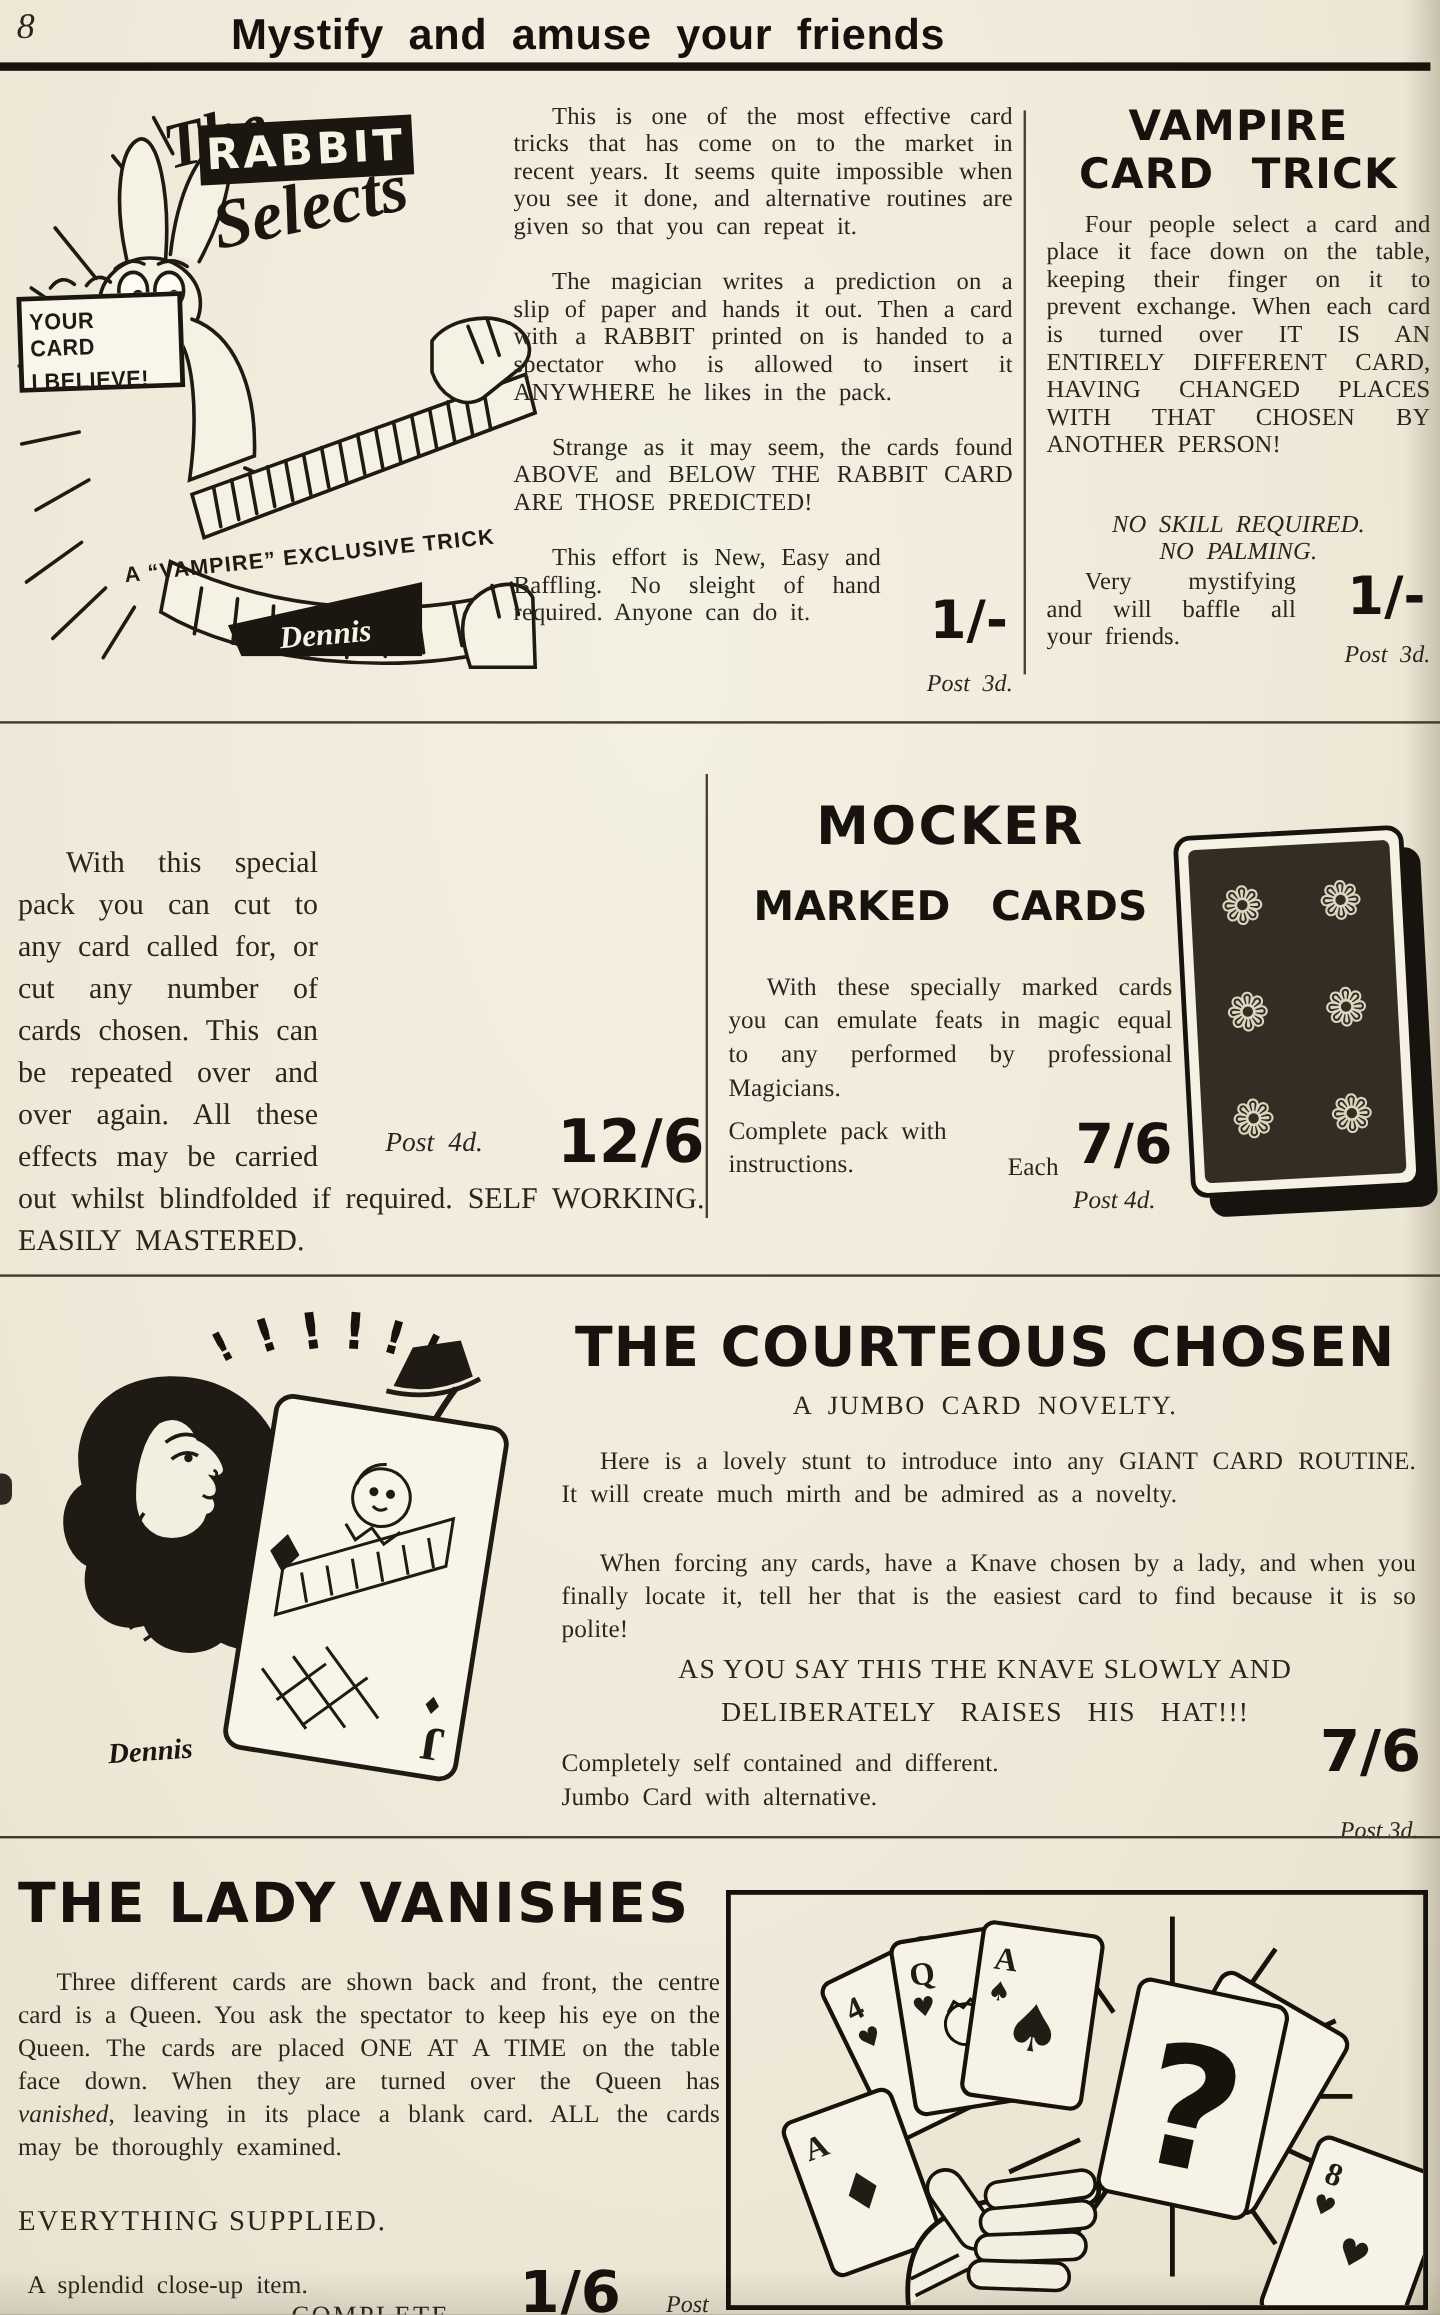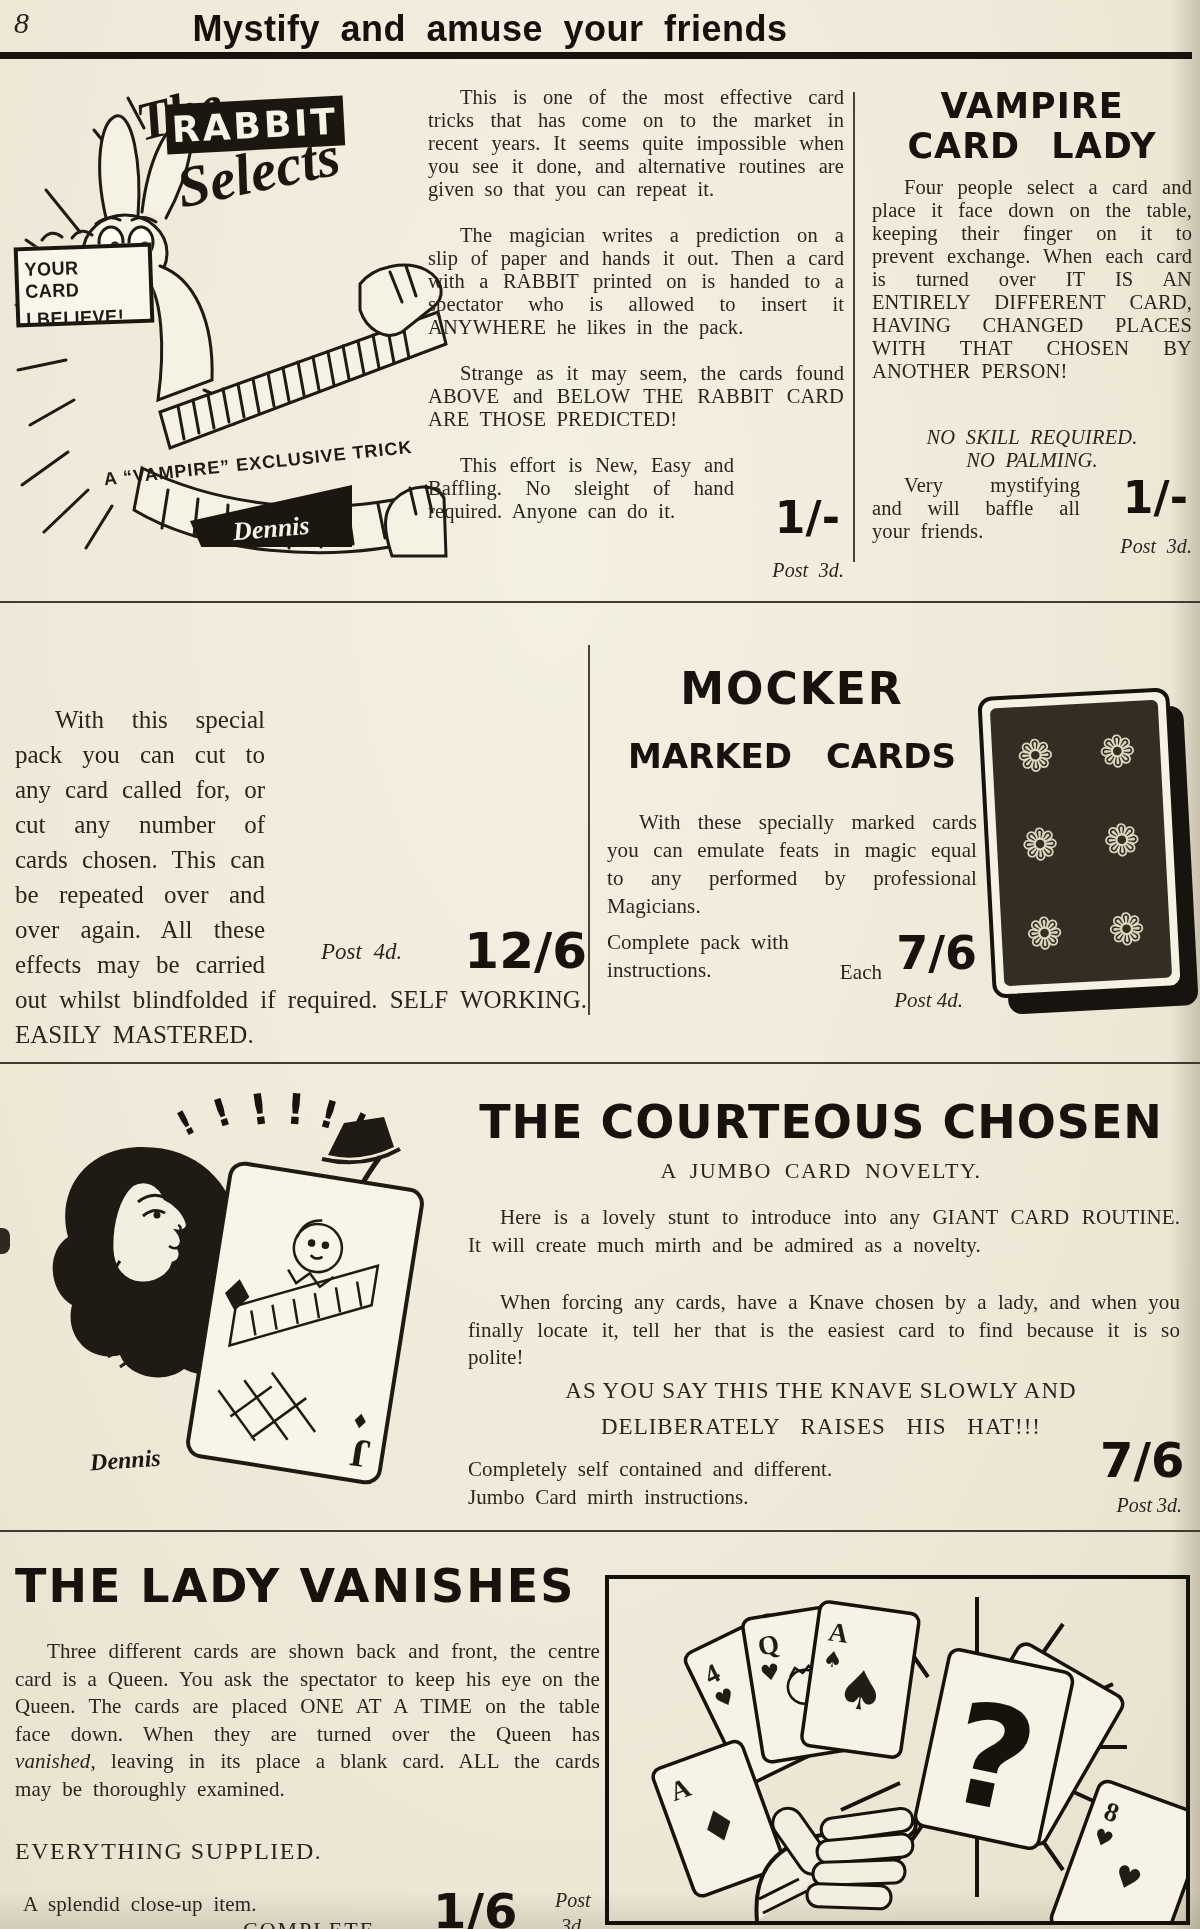--- a/index.html
+++ b/index.html
@@ -8,21 +8,21 @@
     color:#2a2519;font-family:"Liberation Serif",serif;
     background:
       linear-gradient(to left, rgba(110,98,76,.28), rgba(110,98,76,0) 2.5%),
       linear-gradient(to top, rgba(110,98,76,.18), rgba(110,98,76,0) 2%),
       radial-gradient(ellipse at 46% 28%, #f4f0e2 0%, #efe9d9 55%, #e7e1cd 100%);}
   .abs{position:absolute;}
   .heavy{font-family:"DejaVu Sans",sans-serif;font-weight:bold;color:#17120d;}
   .p-body{font-size:20.5px;line-height:23px;word-spacing:.26em;letter-spacing:.1px;color:#2b261d;}
   .just{text-align:justify;}
   .ind{text-indent:32px;}
-  .posti{font-style:italic;font-size:20px;white-space:nowrap;color:#2b261d;}
+  .posti{font-style:italic;font-size:20px;white-space:nowrap;color:#2b261d;margin-top:21px;}
   .rule-h{position:absolute;background:#413a2e;height:2px;}
   .rule-v{position:absolute;background:#4a4234;width:2px;}
   .center{text-align:center;}
   .price-float{float:right;position:relative;}
   .price-lg{position:absolute;right:4px;top:0;font-size:44px;line-height:44px;}
   .post-abs{position:absolute;right:0;bottom:0;}
   .sign-line{font-family:"Liberation Sans",sans-serif;font-weight:bold;font-size:19px;
     letter-spacing:.5px;color:#1f1a14;transform:scaleX(.95);transform-origin:left;}
   .illo-caption{font-family:"Liberation Sans",sans-serif;font-weight:bold;font-size:18px;
     letter-spacing:1px;color:#1f1a14;}
@@ -156,21 +156,21 @@
         <span class="price-lg heavy">1/-</span>
         <span class="posti post-abs">Post 3d.</span>
       </span><span>This effort is New, Easy and Baffling.  No sleight of hand required.  Anyone can do it.</span>
     </p>
   </div>
 
   <div class="rule-v" style="left:853px;top:92px;height:470px;"></div>
 
   <div class="abs" style="left:872px;top:86px;width:320px;">
     <div class="heavy center" style="font-size:35px;line-height:40px;letter-spacing:1px;">VAMPIRE</div>
-    <div class="heavy center" style="font-size:35px;line-height:40px;letter-spacing:1px;word-spacing:18px;">CARD LADY</div>
+    <div class="heavy center" style="font-size:35px;line-height:40px;letter-spacing:1px;word-spacing:18px;">CARD TRICK</div>
     <p class="p-body just ind" style="margin-top:10px;min-height:250px;">Four people select a card and place it face down on the table, keeping their finger on it to prevent exchange. When each card is turned over IT IS AN ENTIRELY DIFFERENT CARD, HAVING CHANGED PLACES WITH THAT CHOSEN BY ANOTHER PERSON!</p>
     <div class="p-body center" style="font-style:italic;">NO SKILL REQUIRED.</div>
     <div class="p-body center" style="font-style:italic;">NO PALMING.</div>
     <p class="p-body just ind" style="margin-top:2px;min-height:60px;">
       <span class="price-float" style="width:112px;height:82px;margin-top:2px;">
         <span class="price-lg heavy">1/-</span>
         <span class="posti post-abs">Post 3d.</span>
       </span><span>Very mystifying and will baffle all your friends.</span>
     </p>
   </div>
@@ -270,21 +270,21 @@
   </div>
 
   <div class="abs" style="left:460px;top:1098px;width:722px;">
     <div class="heavy center" style="font-size:46px;line-height:48px;letter-spacing:1px;">THE COURTEOUS CHOSEN</div>
     <div class="center" style="margin-top:12px;font-size:22px;letter-spacing:1.5px;word-spacing:6px;color:#2b261d;">A JUMBO CARD NOVELTY.</div>
     <p class="p-body just ind" style="margin:20px 2px 0 8px;min-height:83px;font-size:21px;line-height:27.5px;">Here is a lovely stunt to introduce into any GIANT CARD ROUTINE.  It will create much mirth and be admired as a novelty.</p>
     <p class="p-body just ind" style="margin:2px 2px 0 8px;min-height:83px;font-size:21px;line-height:27.5px;">When forcing any cards, have a Knave chosen by a lady, and when you finally locate it, tell her that is the easiest card to find because it is so polite!</p>
     <div class="shout" style="margin-top:6px;">AS YOU SAY THIS THE KNAVE SLOWLY AND</div>
     <div class="shout" style="margin-top:10px;word-spacing:14px;">DELIBERATELY RAISES HIS HAT!!!</div>
     <div class="p-body" style="margin:16px 0 0 8px;font-size:21px;line-height:27.5px;">Completely self contained and different.</div>
-    <div class="p-body" style="margin:0 0 0 8px;font-size:21px;line-height:27.5px;">Jumbo Card mirth instructions.</div>
+    <div class="p-body" style="margin:0 0 0 8px;font-size:21px;line-height:27.5px;">Jumbo Card with alternative.</div>
   </div>
   <div class="abs heavy" style="left:1100px;top:1432px;font-size:48px;">7/6</div>
   <div class="abs posti" style="left:1080px;top:1494px;width:102px;text-align:right;">Post 3d.</div>
 
   <div class="rule-h" style="left:0;top:1530px;width:1200px;"></div>
 
   <div class="abs" style="left:15px;top:1562px;width:585px;">
     <div class="heavy" style="font-size:46px;line-height:48px;letter-spacing:2px;">THE LADY VANISHES</div>
     <p class="p-body just ind" style="margin-top:28px;min-height:190px;font-size:21px;line-height:27.5px;"><span>Three different cards are shown back and front, the centre card is a Queen.  You ask the spectator to keep his eye on the Queen.  The cards are placed ONE AT A TIME on the table face down.  When they are turned over the Queen has </span><i>vanished</i><span>, leaving in its place a blank card.  ALL the cards may be thoroughly examined.</span></p>
     <div style="margin-top:10px;font-size:24px;letter-spacing:1.5px;color:#2b261d;">EVERYTHING SUPPLIED.</div>

